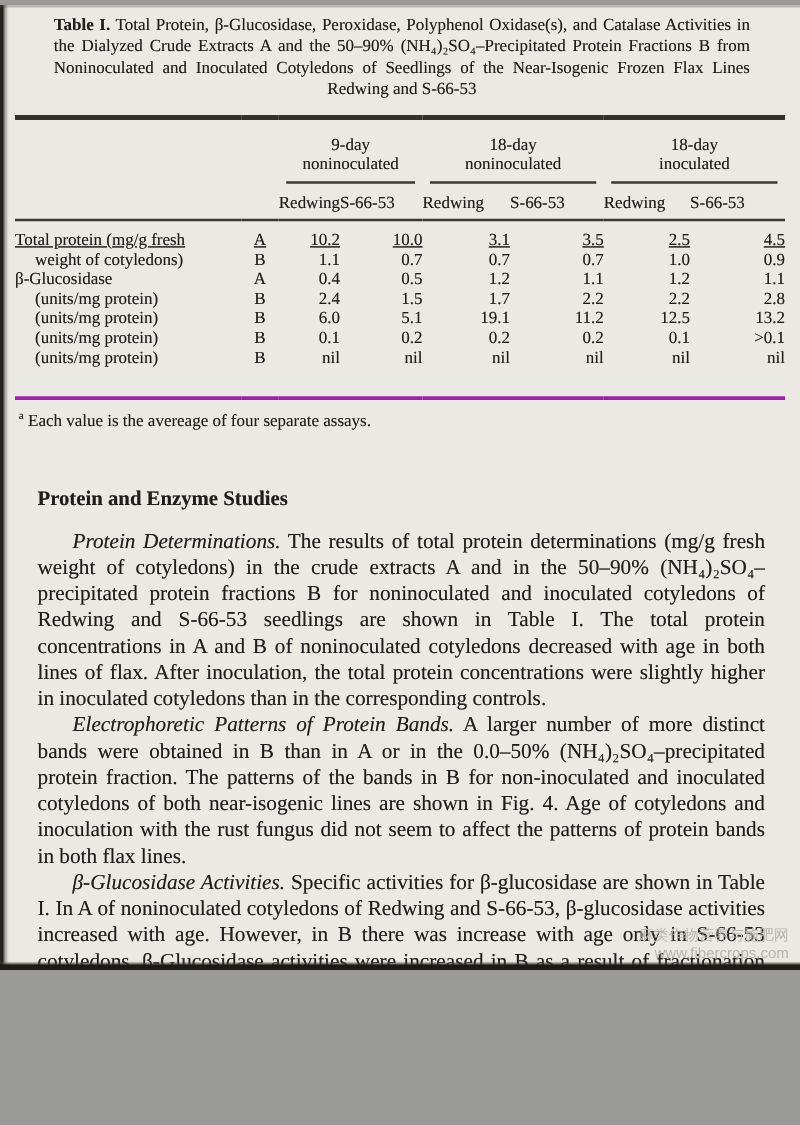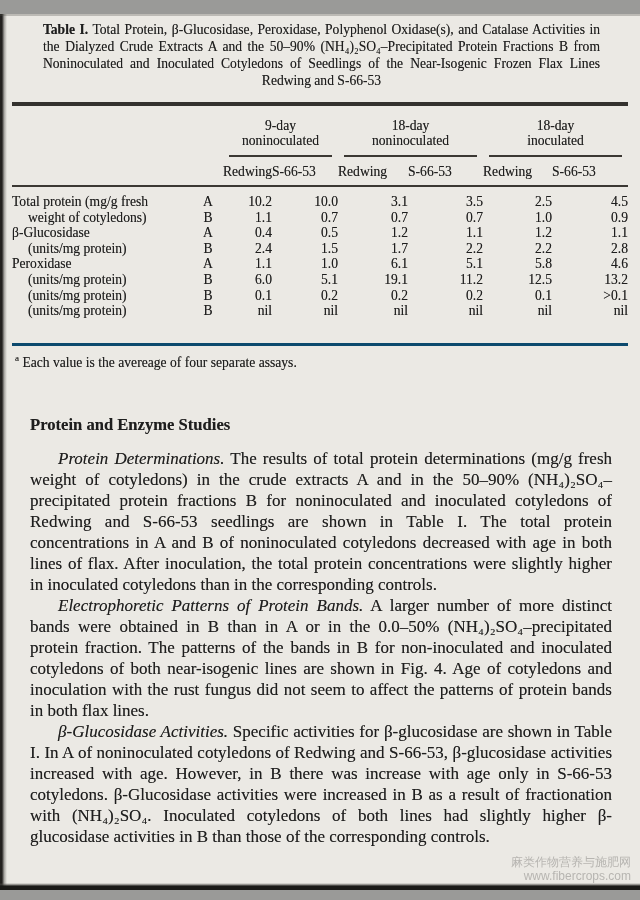--- a/index.html
+++ b/index.html
@@ -1,20 +1,20 @@
 <!DOCTYPE html>
 <html><head>
 <meta charset="utf-8">
 <style>
   html, body { margin: 0; padding: 0; background: #9a9a98; }
   .page {
     position: relative;
     width: 640px;
-    height: 876px;
-    margin: 14px auto;
+    height: 772px;
+    margin: 4px auto;
     background: #ebe9e4;
     color: #1e1e1e;
     font-family: "Liberation Serif", "DejaVu Serif", serif;
     overflow: hidden;
     box-sizing: border-box;
     text-shadow: 0 0 0.5px rgba(40,38,35,0.55);
   }
   
   .edge-left {
     position: absolute; left: 0; top: 0; bottom: 0; width: 7px;
@@ -42,21 +42,21 @@
   }
   .caption b { font-weight: bold; }
 
   
   table.datatable {
     margin: 13px 0 0 12px;
     width: 616px;
     table-layout: fixed;
     border-collapse: collapse;
     border-top: 4px solid #34322e;
-    border-bottom: 3px solid #0c4a6e;
+    border-bottom: 3px solid #a21caf;
     font-size: 13.6px;
   }
   table.datatable th, table.datatable td {
     font-weight: normal;
     padding: 0;
     vertical-align: top;
   }
   tr.grprow th { padding-top: 12px; }
   .grpin {
     text-align: center;
@@ -66,21 +66,21 @@
     margin: 0 6px;
   }
   tr.subrow th {
     text-align: left;
     padding-top: 7px;
     padding-bottom: 6px;
     border-bottom: 2px solid #3b3833;
     line-height: 15px;
   }
   tbody td { line-height: 15.6px; }
-  tbody tr:first-child td { padding-top: 7px; }
+  tbody tr:first-child td { padding-top: 7px; text-decoration: underline; }
   tbody tr:last-child td { padding-bottom: 24px; }
   td.lbl { text-align: left; padding-left: 2px; }
   td.lbl.indent { padding-left: 16px; }
   td.frac { text-align: center; }
   td.val { text-align: right; padding-right: 8px; }
   sup.ft { font-size: 9px; line-height: 0; }
 
   
   .footnote {
     margin: 9px 20px 0 15px;
@@ -204,30 +204,20 @@
         <td class="lbl indent"><span>(units/mg protein)</span></td>
         <td class="frac">B</td>
         <td class="val">2.4</td>
         <td class="val">1.5</td>
         <td class="val">1.7</td>
         <td class="val">2.2</td>
         <td class="val">2.2</td>
         <td class="val">2.8</td>
       </tr>
       <tr>
-        <td class="lbl"><span>Peroxidase</span></td>
-        <td class="frac">A</td>
-        <td class="val">1.1</td>
-        <td class="val">1.0</td>
-        <td class="val">6.1</td>
-        <td class="val">5.1</td>
-        <td class="val">5.8</td>
-        <td class="val">4.6</td>
-      </tr>
-      <tr>
         <td class="lbl indent"><span>(units/mg protein)</span></td>
         <td class="frac">B</td>
         <td class="val">6.0</td>
         <td class="val">5.1</td>
         <td class="val">19.1</td>
         <td class="val">11.2</td>
         <td class="val">12.5</td>
         <td class="val">13.2</td>
       </tr>
       <tr>

